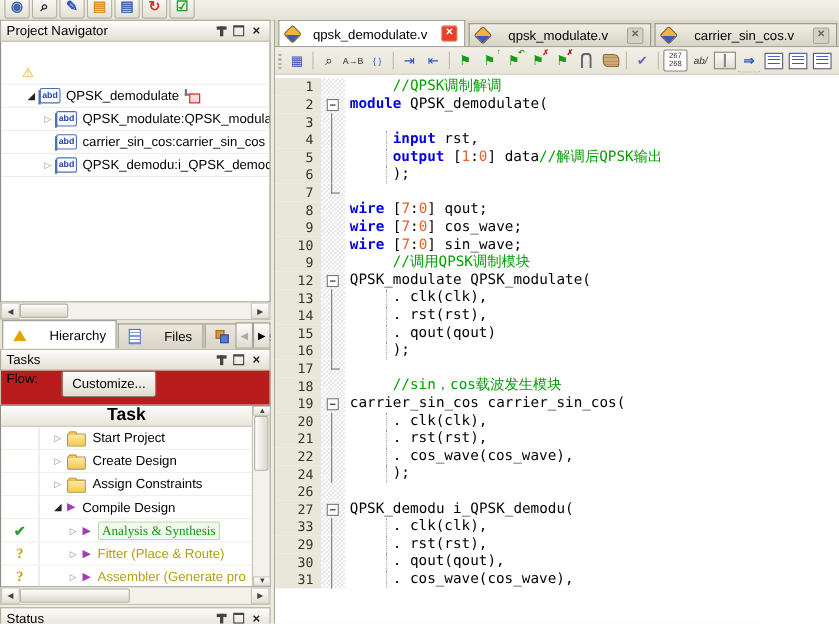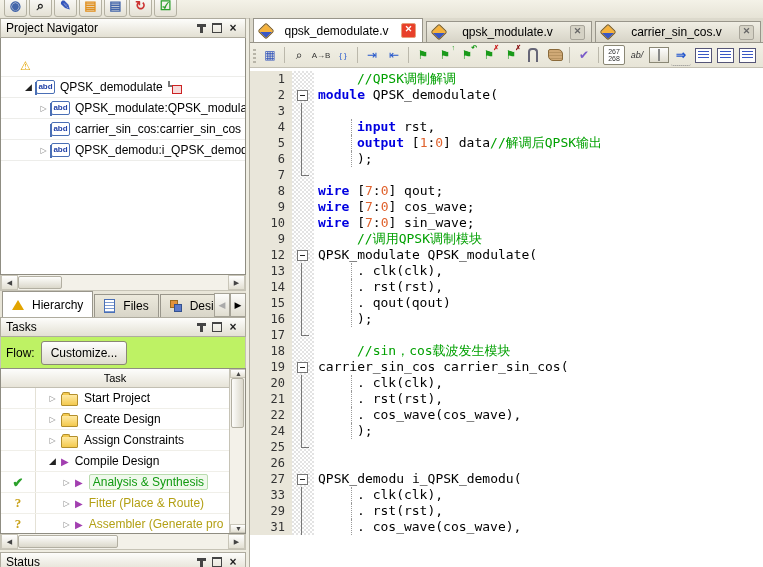--- a/index.html
+++ b/index.html
@@ -37,57 +37,57 @@
   .cursor-icon::after{content:"";position:absolute;right:0;bottom:0;width:8px;height:7px;border:1px solid #cc2222;background:#f6dcdc;}
   
   .hscroll{height:15px;flex:none;display:flex;background:#f3f1e9;border:1px solid #c6c3b6;border-top:none;align-items:stretch;}
   .sbtn{width:15px;flex:none;display:flex;align-items:center;justify-content:center;font-size:7px;color:#444;
         border:1px solid #c9c6b9;background:linear-gradient(#ffffff,#e3e0d3);}
   .sthumb{width:42px;flex:none;border:1px solid #b2af a2;border:1px solid #b2afa2;border-radius:2px;
           background:linear-gradient(#fdfdfb,#dbd8cb);margin:1px 0;}
   .strack{flex:1;}
   
   .ntabs{height:26px;flex:none;display:flex;align-items:flex-end;background:#e8e5d8;padding-left:2px;position:relative;overflow:hidden;}
-  .ntab{height:22px;display:flex;align-items:center;gap:8px;padding:0 9px;border:1px solid #99968b;border-bottom:none;
+  .ntab{height:22px;display:flex;align-items:center;gap:21px;padding:0 9px;border:1px solid #99968b;border-bottom:none;
         background:linear-gradient(#ece9dc,#d8d5c8);margin-right:1px;white-space:nowrap;}
   .ntab.active{background:#fff;height:25px;font-weight:normal;}
   .pyr-icon{width:0;height:0;border-left:6px solid transparent;border-right:6px solid transparent;border-bottom:10px solid #e2a400;display:inline-block;}
   .doc-icon{width:9px;height:12px;border:1px solid #4a6fb5;background:#fff;display:inline-block;
             background-image:repeating-linear-gradient(#fff 0 2px,#7d9bd2 2px 3px);}
   .des-icon{width:12px;height:12px;position:relative;display:inline-block;}
   .des-icon::before{content:"";position:absolute;left:0;top:0;width:6px;height:6px;background:#e2933c;border:1px solid #9a6a20;}
   .des-icon::after{content:"";position:absolute;right:0;bottom:0;width:6px;height:6px;background:#5b79c9;border:1px solid #33518f;}
   .tab-arrows{position:absolute;right:0;bottom:0;height:24px;display:flex;align-items:stretch;}
   .tarrow{width:14px;display:flex;align-items:center;justify-content:center;font-size:9px;
           border:1px solid #a5a296;background:linear-gradient(#fcfcfa,#e0ddd0);}
   .tarrow.dim{color:#aaa;}
   
-  .flow-row{height:31px;flex:none;display:flex;align-items:center;padding:0 5px;gap:6px;background:#bef264;
+  .flow-row{height:31px;flex:none;display:flex;align-items:flex-start;padding:0 5px;gap:21px;background:#b91c1c;
             border-left:1px solid #c6c3b6;border-right:1px solid #c6c3b6;}
   .combo{width:132px;height:20px;border:1px solid #7f9db9;background:#fff;display:flex;align-items:center;}
   .combo .val{flex:1;padding-left:4px;}
   .combo-btn{width:17px;height:18px;margin:0 1px;border:1px solid #b0ada0;border-radius:2px;
              background:linear-gradient(#f8f8f6,#dcd9cc);display:flex;align-items:center;justify-content:center;font-size:7px;color:#333;}
   .btn{height:22px;padding:0 9px;border:1px solid #8a8775;border-radius:3px;
        background:linear-gradient(#fefefe,#dfdccf);display:flex;align-items:center;}
   .task-table{flex:none;height:164px;background:#fff;border:1px solid #8f8d82;display:flex;overflow:hidden;}
   .task-main{flex:1;overflow:hidden;}
   .task-header{height:18px;display:flex;align-items:center;justify-content:center;
-               background:linear-gradient(#fdfdfc,#e7e4d8);border-bottom:1px solid #c2bfb2;font-size:11px;}
+               background:linear-gradient(#fdfdfc,#e7e4d8);border-bottom:1px solid #c2bfb2;font-size:16px;font-weight:bold;}
   .task-row{height:20px;display:flex;align-items:center;border-bottom:1px solid #f0efe9;white-space:nowrap;}
   .tstat{width:34px;flex:none;text-align:center;border-right:1px solid #e4e1d6;align-self:stretch;
          display:flex;align-items:center;justify-content:center;}
   .tstat .chk{color:#2ca12c;font-weight:bold;font-size:13px;}
   .tstat .qst{color:#c9a21a;font-weight:bold;font-size:13px;font-family:"Liberation Serif",serif;}
   .folder-icon{width:15px;height:10px;background:linear-gradient(#ffe9a2,#f3c94e);border:1px solid #b38f2c;
                border-radius:1px;position:relative;margin:3px 6px 0 2px;flex:none;}
   .folder-icon::before{content:"";position:absolute;top:-3px;left:0;width:6px;height:2px;background:#f3c94e;
                border:1px solid #b38f2c;border-bottom:none;border-radius:2px 2px 0 0;}
   .play-icon{color:#a23fb0;font-size:10px;margin:0 6px 0 2px;flex:none;}
-  .tlabel.active{color:#119a11;border:1px solid #b9dcae;background:#f0f9ec;border-radius:2px;padding:0 3px;}
+  .tlabel.active{color:#119a11;border:1px solid #b9dcae;background:#f0f9ec;border-radius:2px;padding:0 3px;font-family:Liberation Serif, serif;}
   .tlabel.pending{color:#b3a015;}
   .vscroll{width:15px;flex:none;display:flex;flex-direction:column;background:#f3f1e9;border-left:1px solid #c6c3b6;}
   .vthumb{height:48px;margin:0 1px;border:1px solid #b2afa2;border-radius:2px;background:linear-gradient(90deg,#fdfdfb,#dbd8cb);}
   .vtrack{flex:1;}
   
   .editor{position:absolute;left:249px;top:18px;right:0;bottom:0;display:flex;flex-direction:column;
           border-left:1px solid #aeab9e;background:#fff;overflow:hidden;}
   .etab-bar{height:24px;flex:none;background:#dcd9cc;display:flex;align-items:flex-end;padding-left:3px;
             border-bottom:1px solid #98958a;overflow:hidden;}
   .etab{height:20px;flex:none;width:152px;display:flex;align-items:center;padding:0 6px;gap:6px;
@@ -447,20 +447,20 @@
       <div class="crow"><span class="gut">14</span><span class="fold"><span class="fline"></span></span><span class="ct"><span class="ind guide"></span><span class="tk-p">. rst(rst),</span></span></div>
       <div class="crow"><span class="gut">15</span><span class="fold"><span class="fline"></span></span><span class="ct"><span class="ind guide"></span><span class="tk-p">. qout(qout)</span></span></div>
       <div class="crow"><span class="gut">16</span><span class="fold"><span class="fline"></span></span><span class="ct"><span class="ind guide"></span><span class="tk-p">);</span></span></div>
       <div class="crow"><span class="gut">17</span><span class="fold"><span class="fend"></span></span><span class="ct"></span></div>
       <div class="crow"><span class="gut">18</span><span class="fold"></span><span class="ct"><span class="ind sp"></span><span class="tk-c">//sin，cos载波发生模块</span></span></div>
       <div class="crow"><span class="gut">19</span><span class="fold"><span class="fbox"></span></span><span class="ct"><span class="tk-p">carrier_sin_cos carrier_sin_cos(</span></span></div>
       <div class="crow"><span class="gut">20</span><span class="fold"><span class="fline"></span></span><span class="ct"><span class="ind guide"></span><span class="tk-p">. clk(clk),</span></span></div>
       <div class="crow"><span class="gut">21</span><span class="fold"><span class="fline"></span></span><span class="ct"><span class="ind guide"></span><span class="tk-p">. rst(rst),</span></span></div>
       <div class="crow"><span class="gut">22</span><span class="fold"><span class="fline"></span></span><span class="ct"><span class="ind guide"></span><span class="tk-p">. cos_wave(cos_wave),</span></span></div>
       <div class="crow"><span class="gut">24</span><span class="fold"><span class="fline"></span></span><span class="ct"><span class="ind guide"></span><span class="tk-p">);</span></span></div>
-      <div class="crow"><span class="gut">25</span><span class="fold"><span class="fend"></span></span><span class="ct"></span></div>
       <div class="crow"><span class="gut">26</span><span class="fold"></span></div>
       <div class="crow"><span class="gut">27</span><span class="fold"><span class="fbox"></span></span><span class="ct"><span class="tk-p">QPSK_demodu i_QPSK_demodu(</span></span></div>
       <div class="crow"><span class="gut">33</span><span class="fold"><span class="fline"></span></span><span class="ct"><span class="ind guide"></span><span class="tk-p">. clk(clk),</span></span></div>
       <div class="crow"><span class="gut">29</span><span class="fold"><span class="fline"></span></span><span class="ct"><span class="ind guide"></span><span class="tk-p">. rst(rst),</span></span></div>
+      <div class="crow"><span class="gut">30</span><span class="fold"><span class="fline"></span></span><span class="ct"><span class="ind guide"></span><span class="tk-p">. qout(qout),</span></span></div>
       <div class="crow"><span class="gut">31</span><span class="fold"><span class="fline"></span></span><span class="ct"><span class="ind guide"></span><span class="tk-p">. cos_wave(cos_wave),</span></span></div>
     </div>
 </div>
 
 </body></html>

